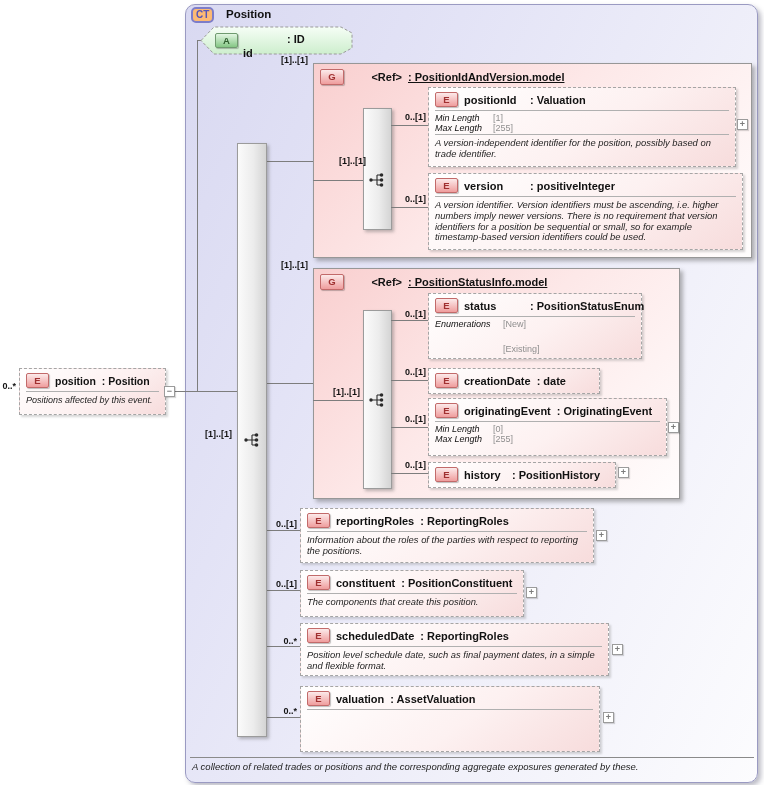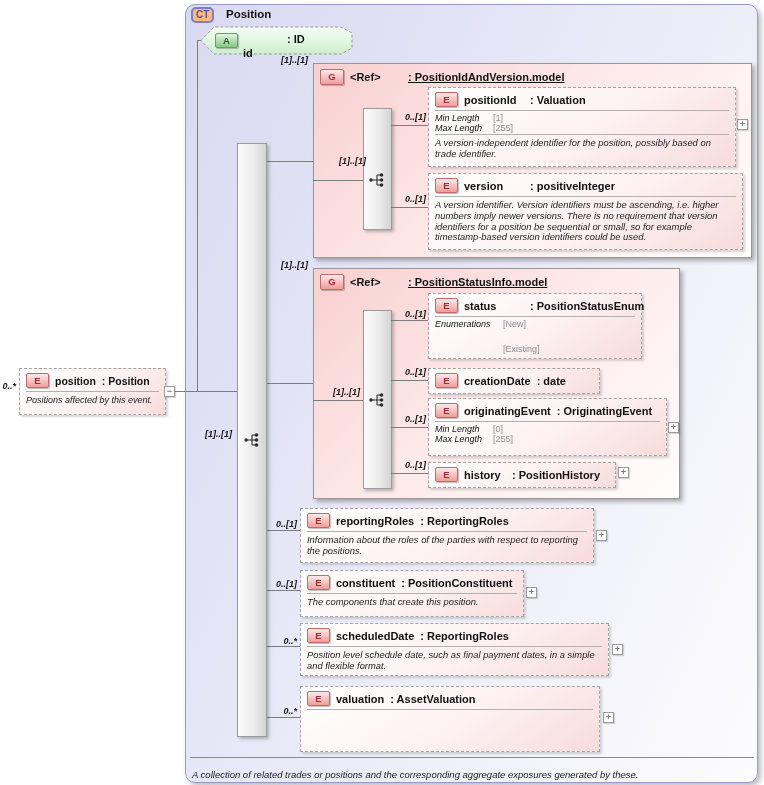--- a/index.html
+++ b/index.html
@@ -6,27 +6,27 @@
   #canvas{position:relative;width:764px;height:785px;background:#fff;
           font-family:"Liberation Sans",sans-serif;color:#111;overflow:hidden;}
   .abs{position:absolute;}
   
   .ctbox{border:1px solid #9a9ac2;border-radius:10px;
          background:linear-gradient(115deg,#d9d9f1 0%,#e3e3f6 30%,#f1f1fa 68%,#fcfcfe 100%);
          box-shadow:3px 3px 5px rgba(60,60,90,.35);}
   .ct-badge{border:2px solid #7d7dc9;border-radius:5px;background:#fdba74;color:#5656b8;
             font-weight:bold;font-size:10px;line-height:12px;padding:0 3px;}
   .ct-title{font-weight:bold;font-size:11.5px;}
-  .ct-doc{font-style:italic;font-size:9.5px;color:#222;margin-top:8px;}
+  .ct-doc{font-style:italic;font-size:9.5px;color:#222;}
   
   .gbox{border:1px solid #979797;
         background:linear-gradient(135deg,#f9cfcf 0%,#fde8e8 45%,#fffdfd 100%);
         box-shadow:3px 3px 4px rgba(90,90,90,.45);}
   .ghead{display:flex;align-items:center;padding:5px 6px;gap:6px;}
-  .gname{font-weight:bold;font-size:11px;width:52px;}
+  .gname{font-weight:bold;font-size:11px;width:52px;text-align:right;}
   .gtype{font-weight:bold;font-size:11px;text-decoration:underline;}
   
   .ebox{border:1px dashed #a5a5a5;
         background:linear-gradient(145deg,#ffffff 0%,#fdf1f1 55%,#f7dcdc 100%);
         box-shadow:2px 2px 2px rgba(110,110,110,.28);}
   .ehead{display:flex;align-items:center;gap:6px;padding:4px 6px 2px 6px;height:15px;}
   .ename{font-weight:bold;font-size:11px;white-space:pre;}
   .wname{min-width:60px;}
   .etype{font-weight:bold;font-size:11px;white-space:pre;}
   .sep{height:1px;background:#b0b0b0;margin:1px 6px 2px 6px;}
@@ -46,21 +46,21 @@
            box-shadow:1px 1px 1px rgba(0,0,0,.25);}
   .badge-a{width:21px;height:13px;border:1px solid #6f9a6f;border-radius:2px;
            background:linear-gradient(180deg,#e2f6e2,#85c785);color:#2e5d2e;
            font-weight:bold;font-size:9.5px;line-height:13px;text-align:center;
            box-shadow:1px 1px 1px rgba(0,0,0,.25);}
   
   .bar{border:1px solid #9b9b9b;background:linear-gradient(90deg,#fbfbfb,#ececec 55%,#d4d4d4);
        box-shadow:2px 2px 3px rgba(90,90,90,.4);}
   .hline{height:1px;background:#7d7d7d;}
   .vline{width:1px;background:#7d7d7d;}
-  .card{font-size:9px;font-style:italic;font-weight:bold;color:#111;text-align:right;white-space:nowrap;}
+  .card{font-size:9px;font-weight:bold;color:#111;text-align:right;white-space:nowrap;}
   .plusminus{width:9px;height:9px;border:1px solid #9b9b9b;background:#fff;color:#7c7c7c;
         font-size:9px;line-height:8px;text-align:center;font-weight:bold;
         box-shadow:1px 1px 1px rgba(0,0,0,.15);}
   svg{display:block;}
 </style>
 </head>
 <body>
 
 <div id="canvas">
 

